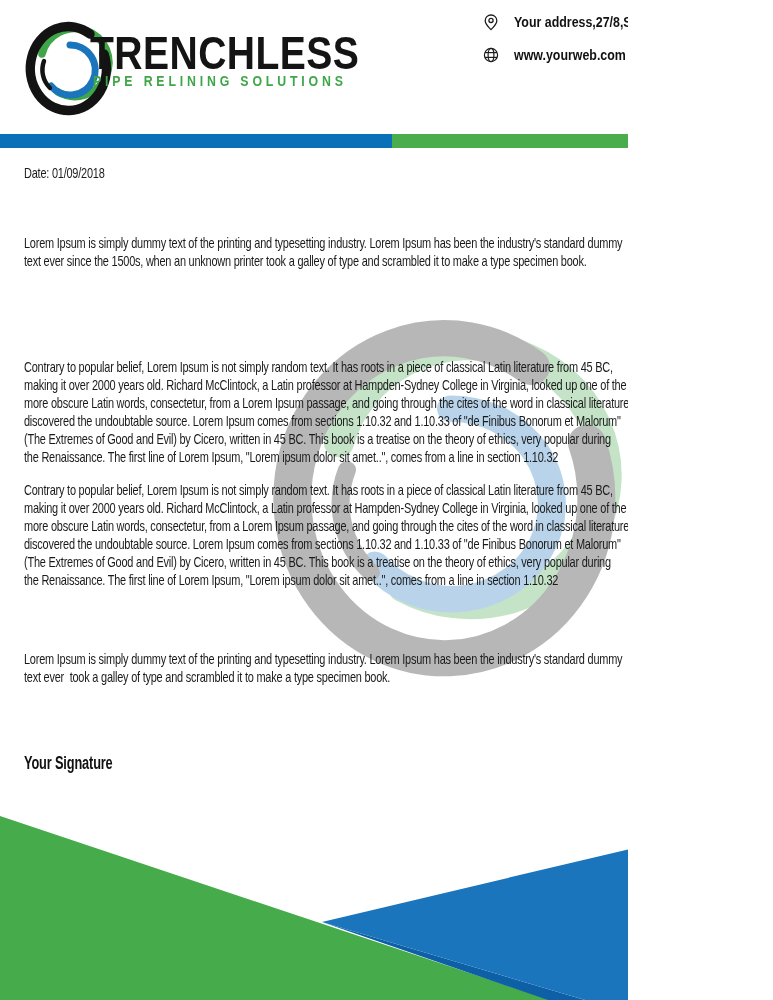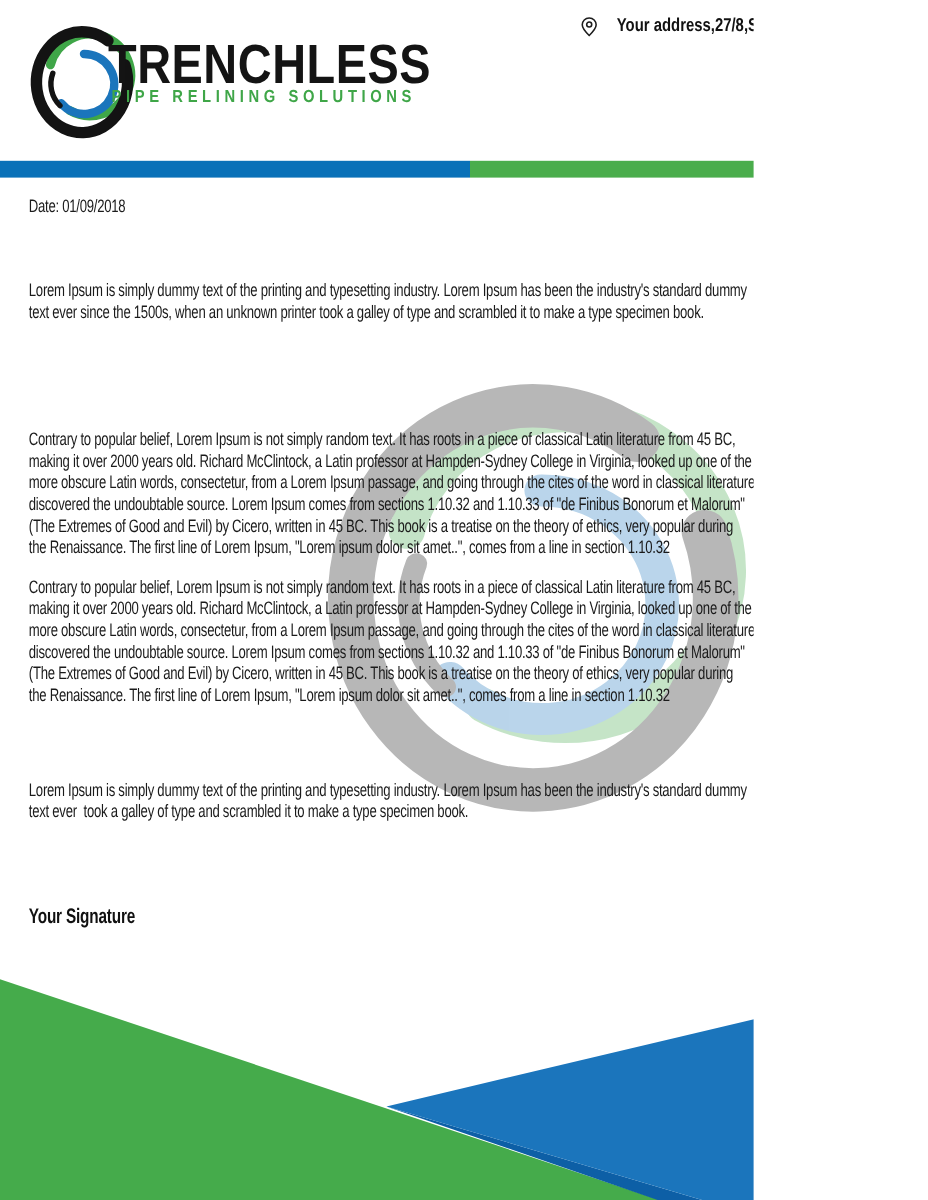--- a/index.html
+++ b/index.html
@@ -82,20 +82,29 @@
   <div class="brand-tagline">PIPE RELINING SOLUTIONS</div>
 
   <div class="contact">
     <div class="contact-row">
       <svg class="cicon" viewBox="0 0 18 18" fill="none" stroke="#1d1d1d" stroke-width="1.3">
         <path d="M9,2 C5.7,2 3.2,4.5 3.2,7.7 C3.2,11 9,16.6 9,16.6 C9,16.6 14.8,11 14.8,7.7 C14.8,4.5 12.3,2 9,2 Z"></path>
         <circle cx="9" cy="7.4" r="2.1"></circle>
       </svg>
       <span class="ctext">Your address,27/8,Sydney.</span>
     </div>
+    <div class="contact-row">
+      <svg class="cicon" viewBox="0 0 18 18" fill="none" stroke="#1d1d1d" stroke-width="1.2">
+        <circle cx="9" cy="9" r="6.6"></circle>
+        <ellipse cx="9" cy="9" rx="2.9" ry="6.6"></ellipse>
+        <line x1="3" y1="6.6" x2="15" y2="6.6"></line>
+        <line x1="3" y1="11.4" x2="15" y2="11.4"></line>
+      </svg>
+      <span class="ctext">www.yourweb.com</span>
+    </div>
   </div>
 
   <div class="divider-bar"></div>
 
   <svg class="watermark" viewBox="0 0 100 105" preserveAspectRatio="none" fill="none">
     <path d="M24,42 A34,34 0 1 1 40,80" stroke="#3fa648" stroke-width="7.5" stroke-linecap="round"></path>
     <path d="M72,22 A38,42 0 1 0 86,42" stroke="#131313" stroke-width="9.5" stroke-linecap="round"></path>
     <path d="M52,33 A25,25 0 1 1 33,74" stroke="#1b75bc" stroke-width="7" stroke-linecap="round"></path>
     <path d="M32,76 A25.5,25.5 0 0 1 26,49" stroke="#131313" stroke-width="4.5" stroke-linecap="round"></path>
   </svg>

